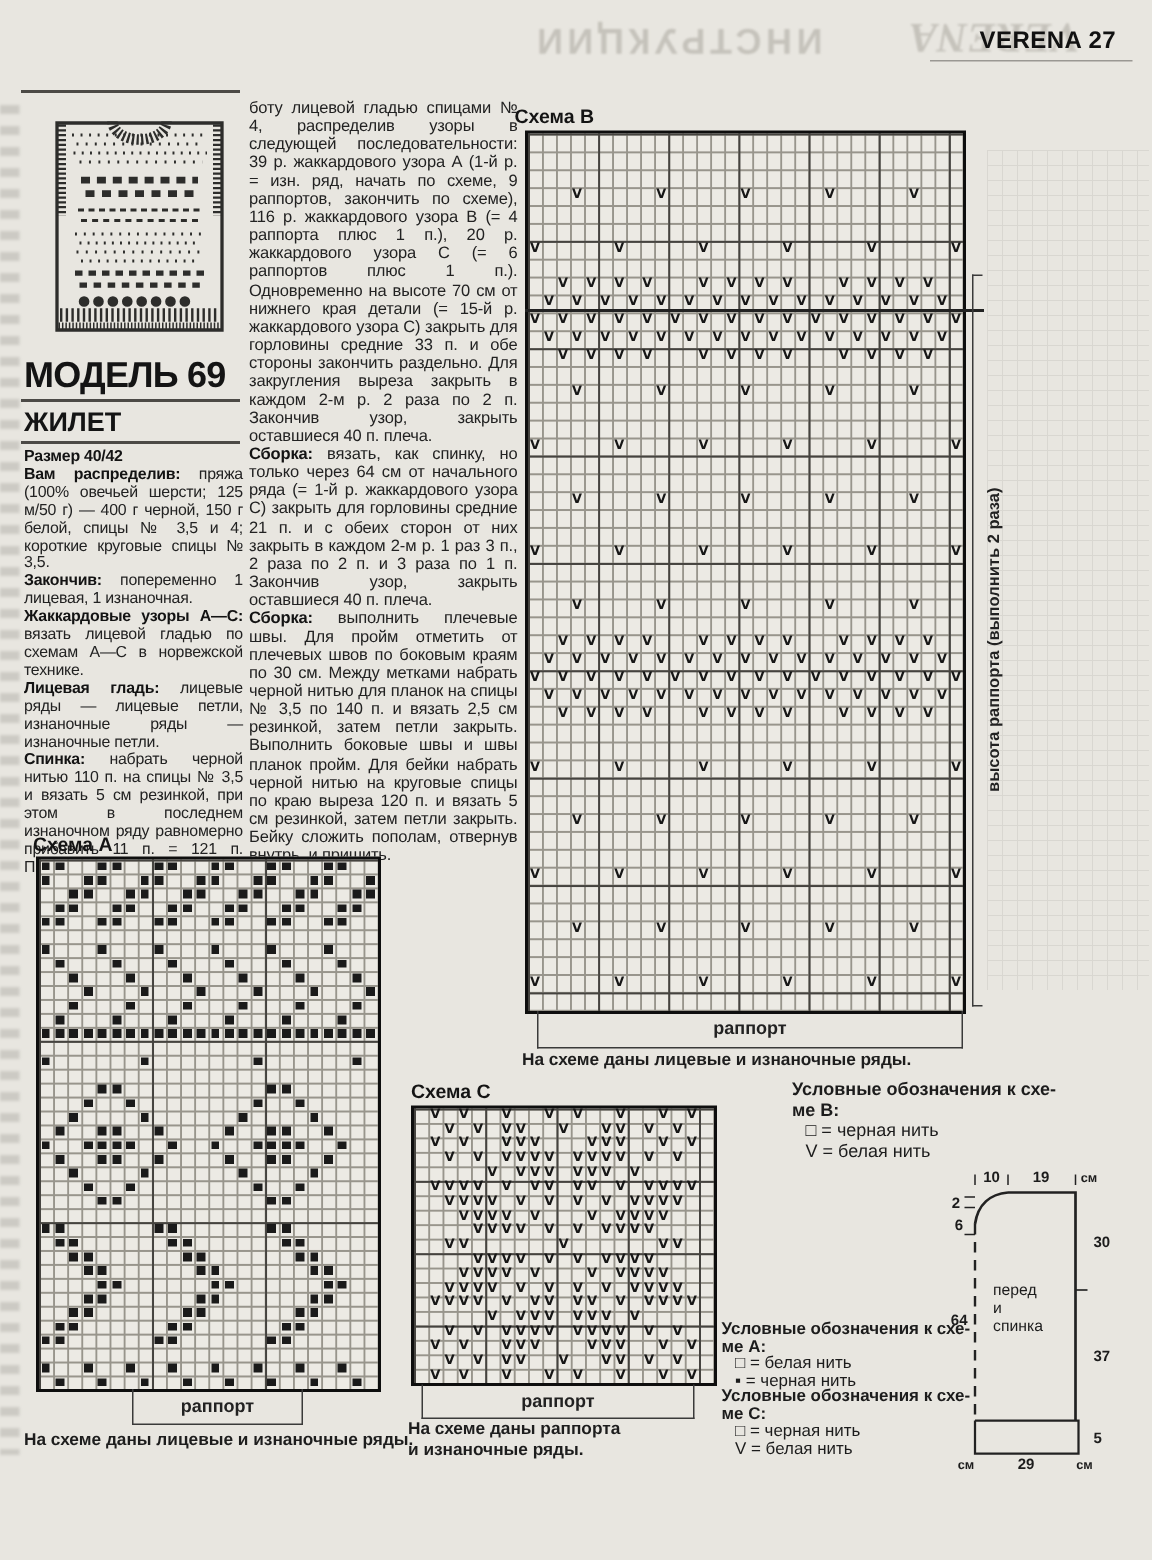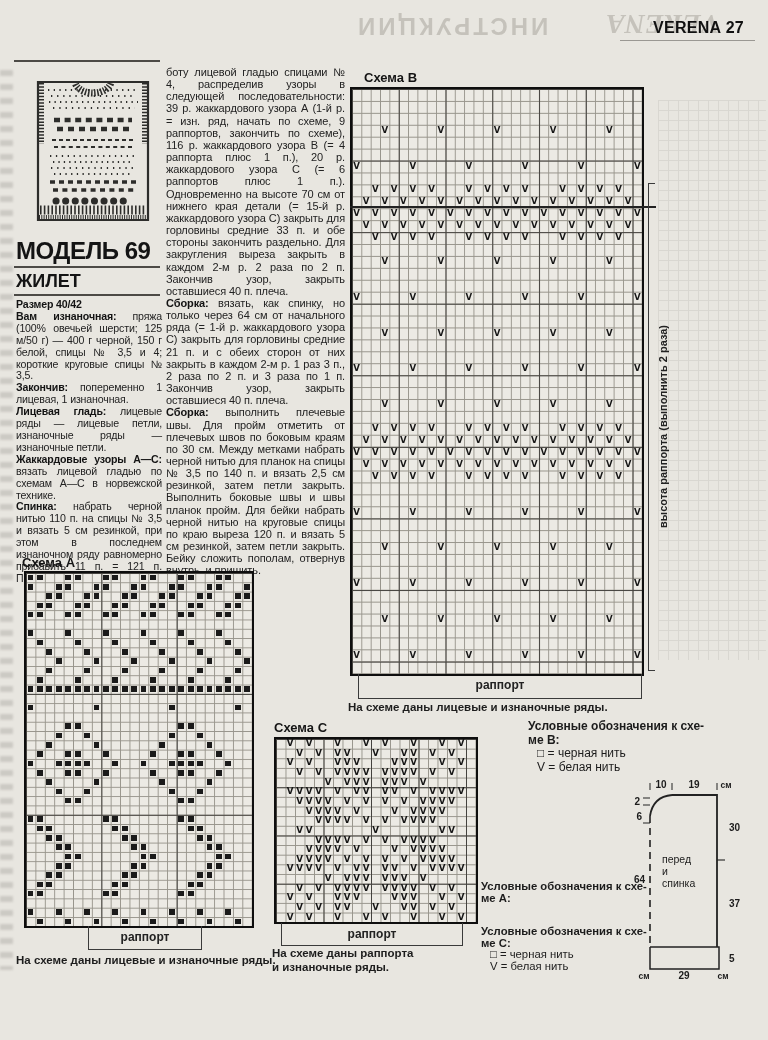--- a/index.html
+++ b/index.html
@@ -92,34 +92,34 @@
     </svg>
   </div>
 
   <div id="model-title" style="left:16px;top:237px">МОДЕЛЬ 69</div>
   <div class="rule" style="left:14px;top:266px;width:146px"></div>
   <div id="model-subtitle" style="left:16px;top:271px">ЖИЛЕТ</div>
   <div class="rule" style="left:14px;top:294px;width:146px"></div>
 
   <div id="left-text" class="bodytext" style="left:16px;top:299px;width:146px">
       <p><b>Размер 40/42</b></p>
-      <p><b>Вам изнаночная:</b> пряжа (100% овечьей шерсти; 125 м/50 г) — 400 г черной, 150 г белой, спицы № 3,5 и 4; короткие круговые спицы № 3,5.</p>
+      <p><b>Вам распределив:</b> пряжа (100% овечьей шерсти; 125 м/50 г) — 400 г черной, 150 г белой, спицы № 3,5 и 4; короткие круговые спицы № 3,5.</p>
       <p><b>Закончив:</b> попеременно 1 лицевая, 1 изнаночная.</p>
+      <p><b>Жаккардовые узоры А—С:</b> вязать лицевой гладью по схемам А—С в норвежской технике.</p>
       <p><b>Лицевая гладь:</b> лицевые ряды — лицевые петли, изнаночные ряды — изнаночные петли.</p>
-      <p><b>Жаккардовые узоры А—С:</b> вязать лицевой гладью по схемам А—С в норвежской технике.</p>
       <p><b>Спинка:</b> набрать черной нитью 110 п. на спицы № 3,5 и вязать 5 см резинкой, при этом в последнем изнаночном ряду равномерно прибавить 11 п. = 121 п. Продолжить ра-</p>
     </div>
 
   <div id="mid-text" class="bodytext" style="left:166px;top:66px;width:179px">
       <p>боту лицевой гладью спицами № 4, распределив узоры в следующей последовательности: 39 р. жаккардового узора А (1-й р. = изн. ряд, начать по схеме, 9 раппортов, закончить по схеме), 116 р. жаккардового узора В (= 4 раппорта плюс 1 п.), 20 р. жаккардового узора С (= 6 раппортов плюс 1 п.). Одновременно на высоте 70 см от нижнего края детали (= 15-й р. жаккардового узора С) закрыть для горловины средние 33 п. и обе стороны закончить раздельно. Для закругления выреза закрыть в каждом 2-м р. 2 раза по 2 п. Закончив узор, закрыть оставшиеся 40 п. плеча.</p>
       <p><b>Сборка:</b> вязать, как спинку, но только через 64 см от начального ряда (= 1-й р. жаккардового узора С) закрыть для горловины средние 21 п. и с обеих сторон от них закрыть в каждом 2-м р. 1 раз 3 п., 2 раза по 2 п. и 3 раза по 1 п. Закончив узор, закрыть оставшиеся 40 п. плеча.</p>
       <p><b>Сборка:</b> выполнить плечевые швы. Для пройм отметить от плечевых швов по боковым краям по 30 см. Между метками набрать черной нитью для планок на спицы № 3,5 по 140 п. и вязать 2,5 см резинкой, затем петли закрыть. Выполнить боковые швы и швы планок пройм. Для бейки набрать черной нитью на круговые спицы по краю выреза 120 п. и вязать 5 см резинкой, затем петли закрыть. Бейку сложить пополам, отвернув внутрь, и пришить.</p>
     </div>
 
-  <div class="schlabel" style="left:364px;top:70px">Схема B</div>
+  <div class="schlabel" style="left:343px;top:70px">Схема B</div>
   <div id="chart-b" class="chart" style="left: 350px; top: 87px; width: 290.005px; height: 584.57px; background-size: 46.775px 100%, 100% 71.58px, 9.355px 100%, 100% 11.93px;">
       <span class="vmark" style="left: 28.065px; top: 35.79px; width: 9.355px; height: 11.93px; line-height: 11.93px; font-size: 8.6066px;">V</span>
       <span class="vmark" style="left: 84.195px; top: 35.79px; width: 9.355px; height: 11.93px; line-height: 11.93px; font-size: 8.6066px;">V</span>
       <span class="vmark" style="left: 140.325px; top: 35.79px; width: 9.355px; height: 11.93px; line-height: 11.93px; font-size: 8.6066px;">V</span>
       <span class="vmark" style="left: 196.455px; top: 35.79px; width: 9.355px; height: 11.93px; line-height: 11.93px; font-size: 8.6066px;">V</span>
       <span class="vmark" style="left: 252.585px; top: 35.79px; width: 9.355px; height: 11.93px; line-height: 11.93px; font-size: 8.6066px;">V</span>
       <span class="vmark" style="left: 0px; top: 71.58px; width: 9.355px; height: 11.93px; line-height: 11.93px; font-size: 8.6066px;">V</span>
       <span class="vmark" style="left: 56.13px; top: 71.58px; width: 9.355px; height: 11.93px; line-height: 11.93px; font-size: 8.6066px;">V</span>
       <span class="vmark" style="left: 112.26px; top: 71.58px; width: 9.355px; height: 11.93px; line-height: 11.93px; font-size: 8.6066px;">V</span>
       <span class="vmark" style="left: 168.39px; top: 71.58px; width: 9.355px; height: 11.93px; line-height: 11.93px; font-size: 8.6066px;">V</span>
@@ -787,20 +787,24 @@
     <div class="legend-items">
         <div>□ = черная нить</div>
         <div>V = белая нить</div>
       </div>
   </div>
   <div id="legend-a" class="legend" style="left:481px;top:881px;width:185px">
     <div class="legend-title">
         <div>Условные обозначения к схе-</div>
         <div>ме А:</div>
       </div>
+    <div class="legend-items">
+        <div>□ = белая нить</div>
+        <div>▪ = черная нить</div>
+      </div>
   </div>
   <div id="legend-c" class="legend" style="left:481px;top:926px;width:185px">
     <div class="legend-title">
         <div>Условные обозначения к схе-</div>
         <div>ме С:</div>
       </div>
     <div class="legend-items">
         <div>□ = черная нить</div>
         <div>V = белая нить</div>
       </div>

